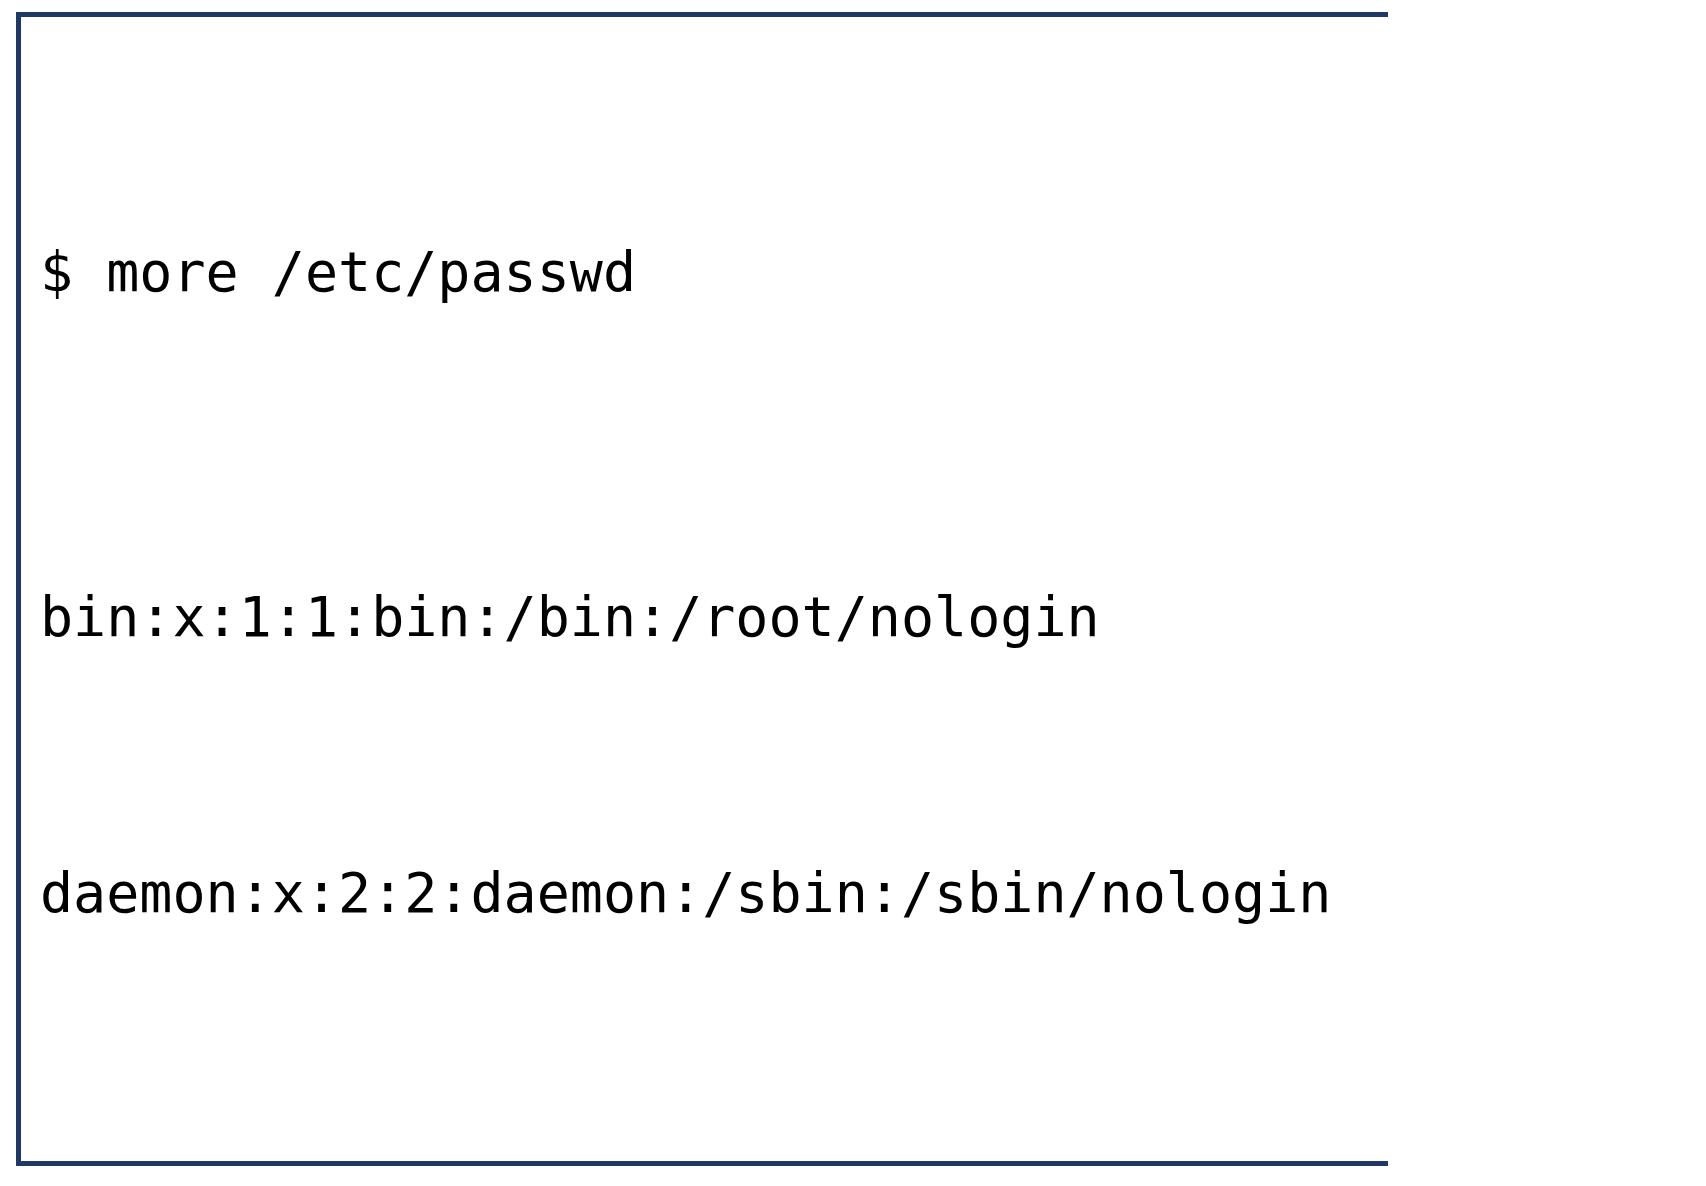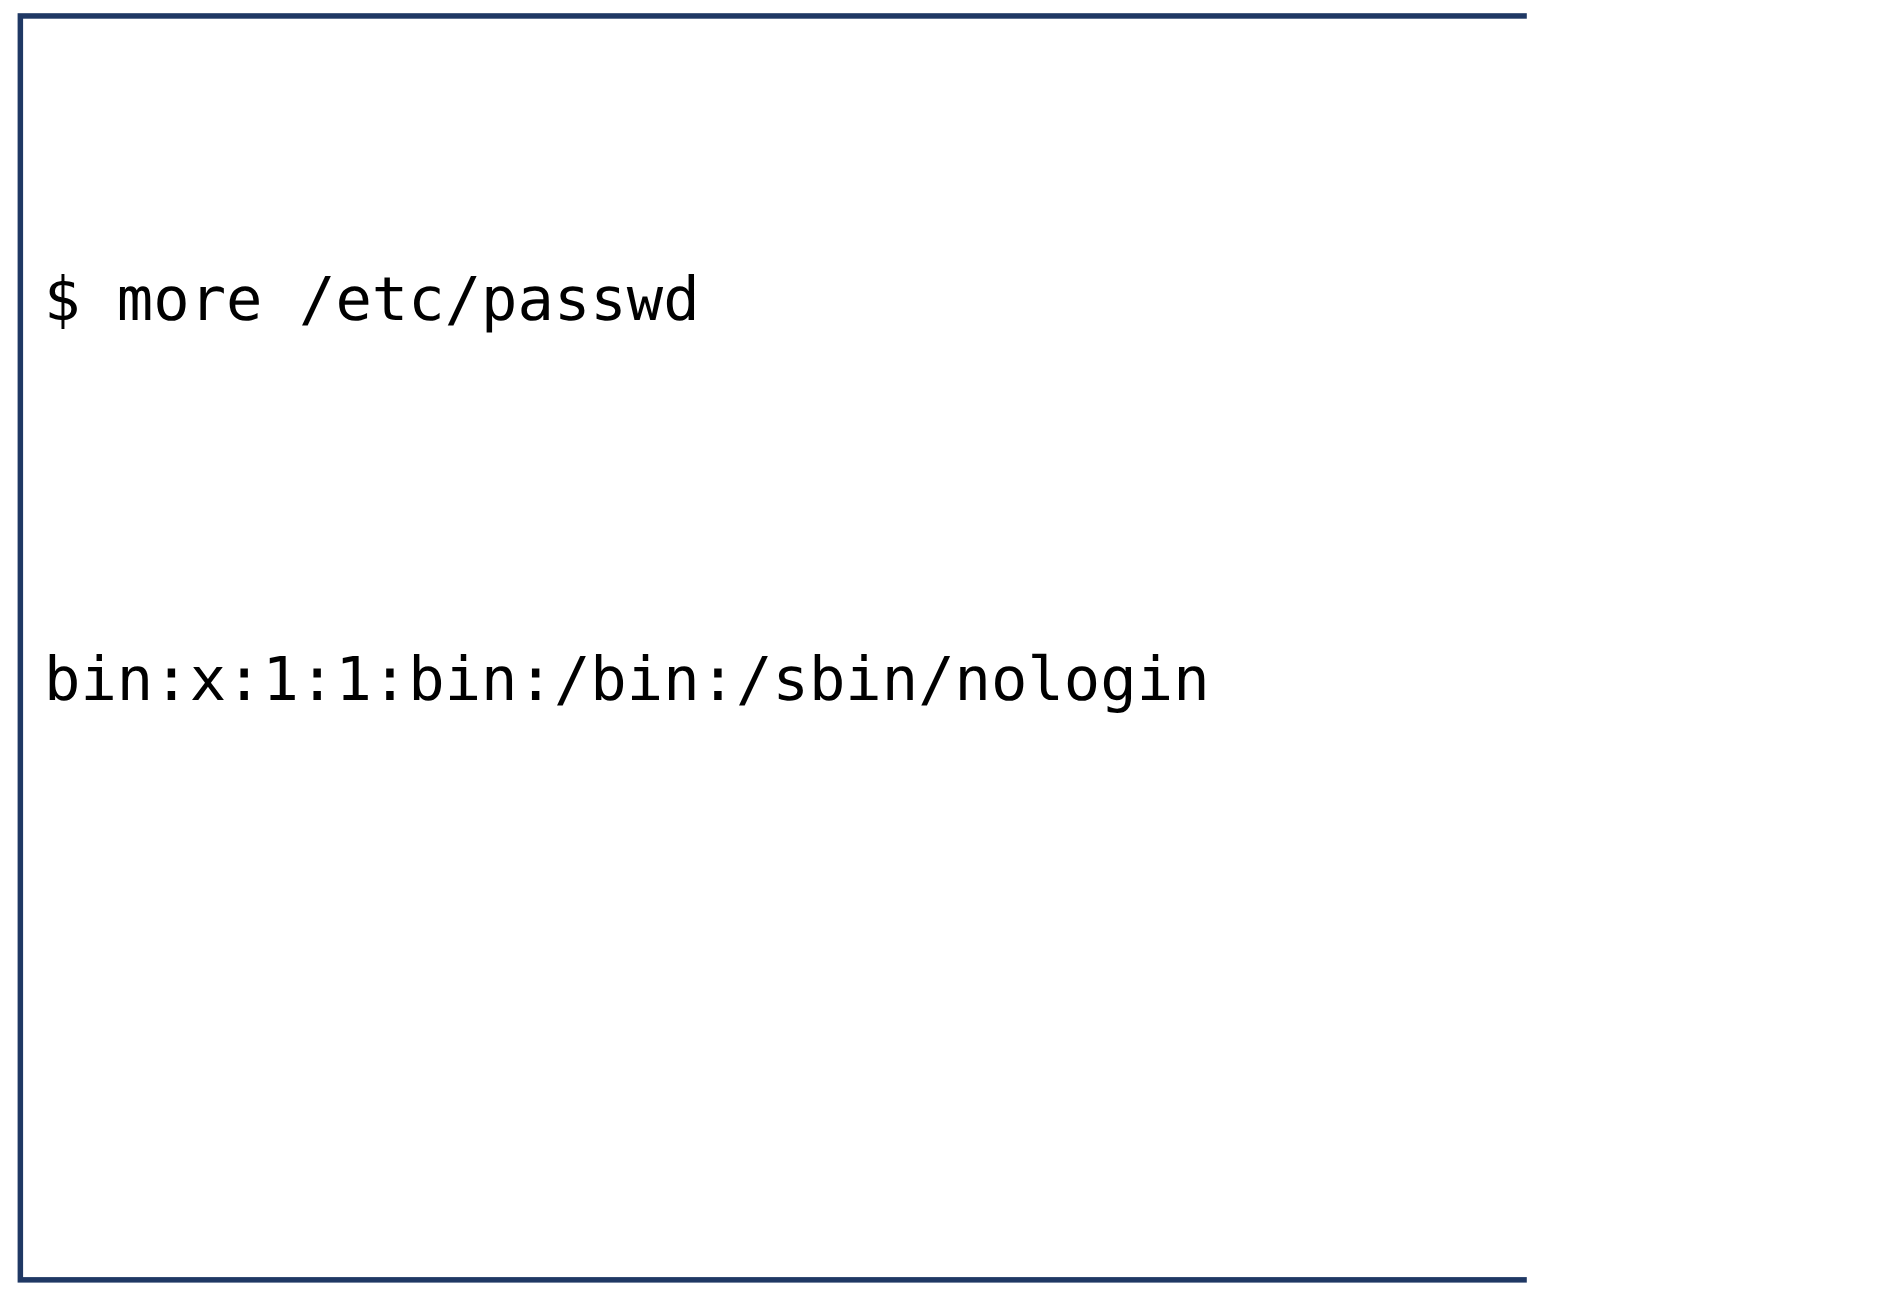--- a/index.html
+++ b/index.html
@@ -46,22 +46,23 @@
 </head>
 <body>
 
 <div class="canvas">
   <div class="terminal-frame">
     <div class="terminal-text">
 
       <div class="line"><span>$ more /etc/passwd</span><span class="b"></span><span></span></div>
 
 
-      <div class="line"><span>bin:x:1:1:bin:/bin:/sbin/nologin</span><span class="b"></span><span></span></div>
+      <div class="line"><span>bin:x:1:1:bin:/bin:/root/nologin</span><span class="b"></span><span></span></div>
 
+      <div class="line"><span>daemon:x:2:2:daemon:/sbin:/sbin/nologin</span><span class="b"></span><span></span></div>
 
       
 
       
 
       
 
       
 
       

